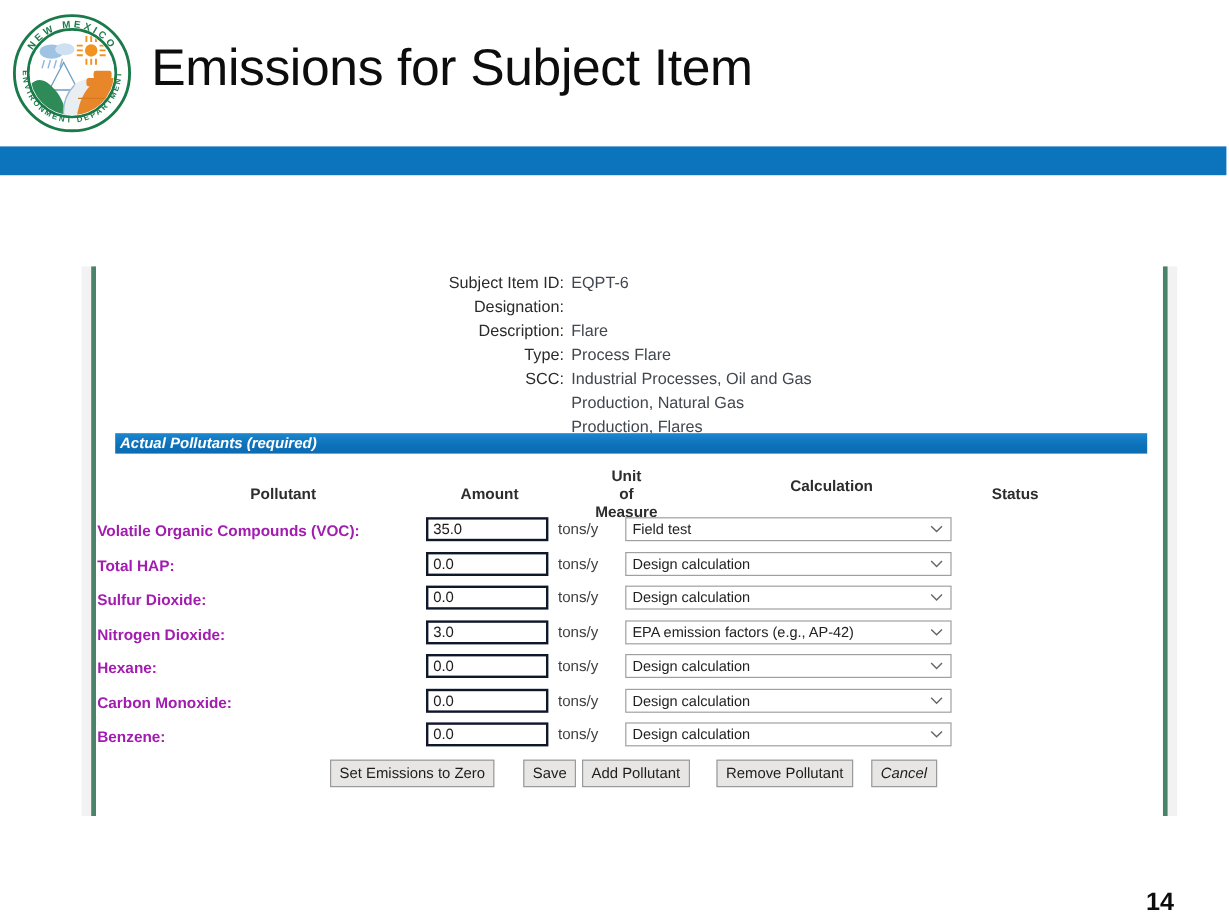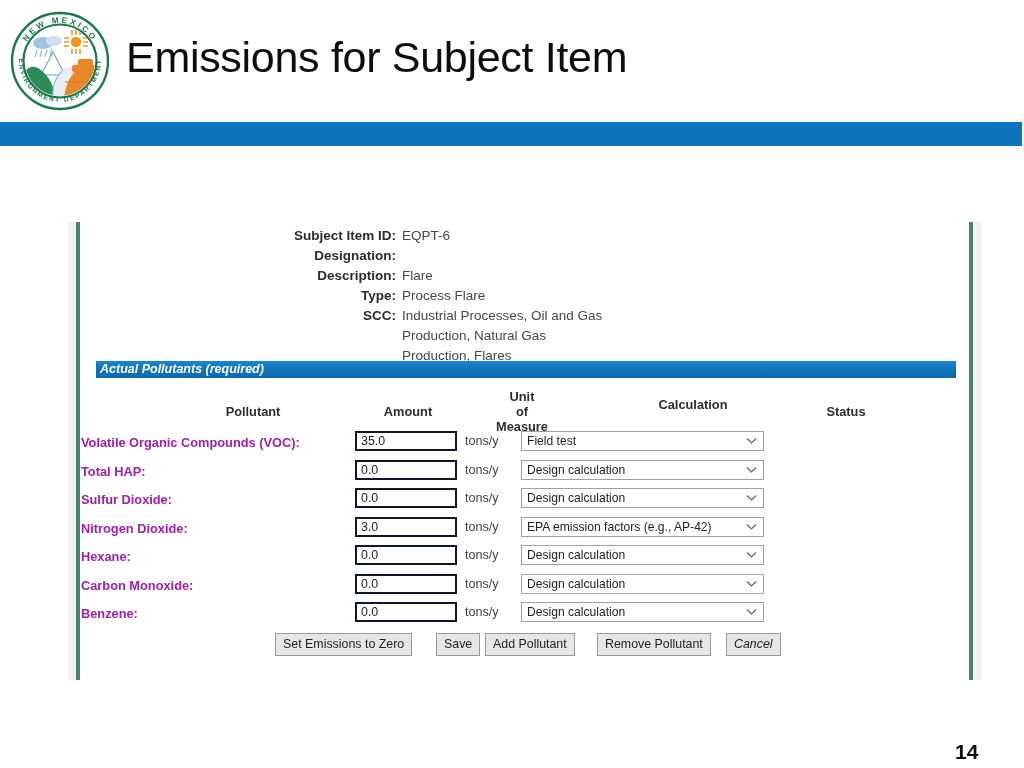--- a/index.html
+++ b/index.html
@@ -95,23 +95,23 @@
     font-size: 13.5px;
     color: #3a3a3a;
   }
   .detail-row {
     display: flex;
     align-items: flex-start;
     line-height: 20px;
     margin-bottom: 0px;
   }
   .detail-label {
-    width: 321px;
+    width: 395px;
     text-align: right;
-    font-weight: bold;
+    font-weight: normal;
     color: #2b2b2b;
     padding-right: 6px;
     box-sizing: border-box;
     flex: none;
   }
   .detail-value {
     color: #41474f;
     width: 250px;
   }
   .detail-value .cont-line { display: block; }
@@ -149,21 +149,21 @@
     height: 48px;
   }
   .col-head {
     position: absolute;
     font-size: 12.8px;
     font-weight: bold;
     color: #2d2d2d;
     text-align: center;
     line-height: 15px;
   }
-  #head-pollutant   { left: 97px;  top: 22px; width: 150px; text-align: center; }
+  #head-pollutant   { left: 80px;  top: 22px; width: 150px; text-align: center; }
   #head-amount      { left: 272px; top: 22px; width: 110px; }
   #head-unit        { left: 396px; top: 7px;  width: 90px;  }
   #head-method      { left: 492px; top: 15px; width: 240px; }
   #head-status      { left: 690px; top: 22px; width: 150px; }
 
   .emission-row {
     position: relative;
     height: 28.5px;
   }
   .row-label {
@@ -201,21 +201,21 @@
     top: 4px;
     width: 92px;
     font-size: 12.6px;
     color: #3f3f3f;
     text-align: left;
   }
   .row-method {
     position: absolute;
     left: 440px;
     top: 1px;
-    width: 243px;
+    width: 272px;
     height: 20px;
     border: 1px solid #a0a0a0;
     background: #ffffff;
     box-sizing: border-box;
   }
   .row-method-text {
     position: absolute;
     left: 5px;
     top: 0;
     line-height: 18px;

